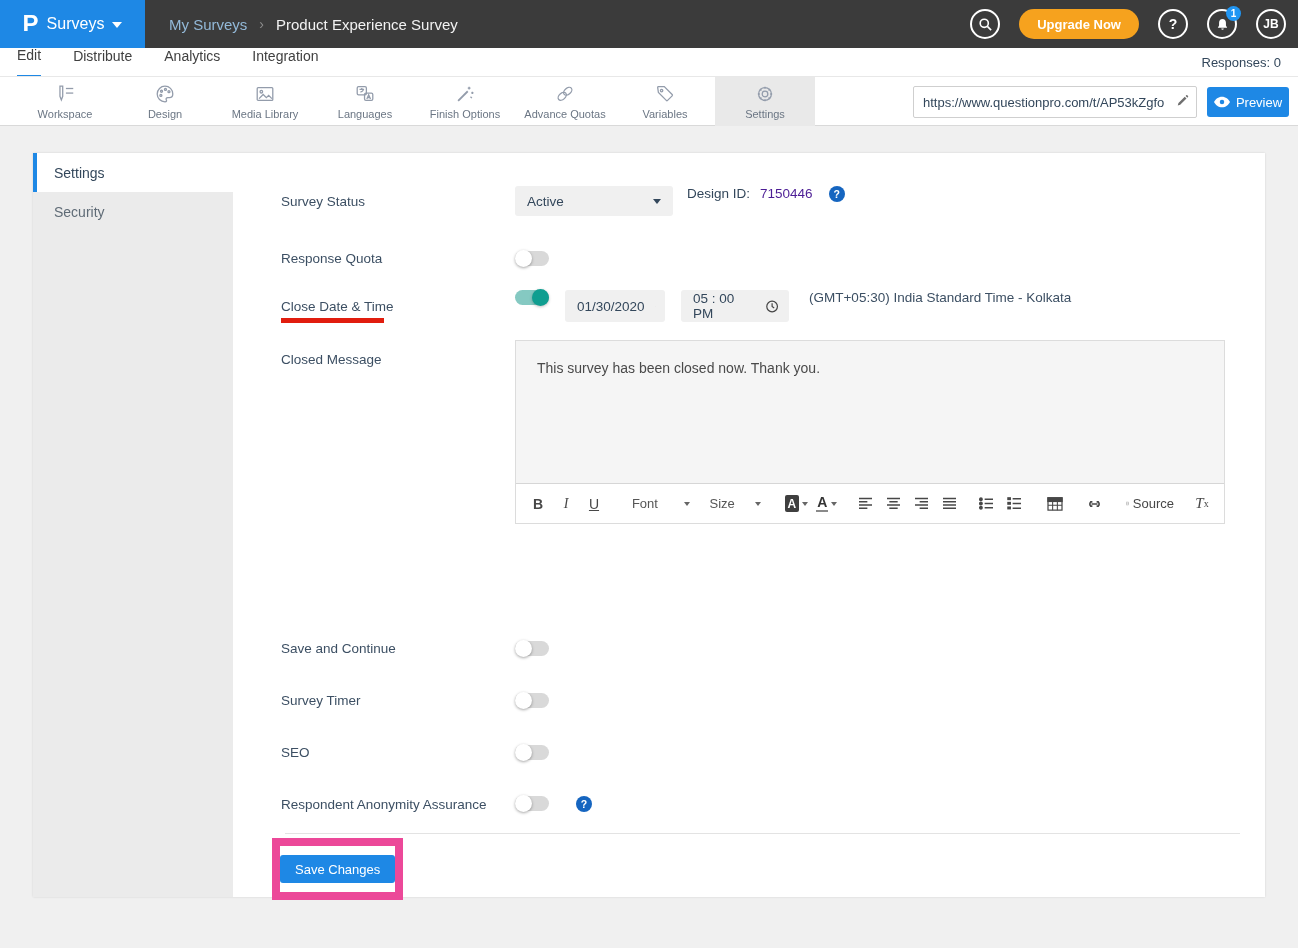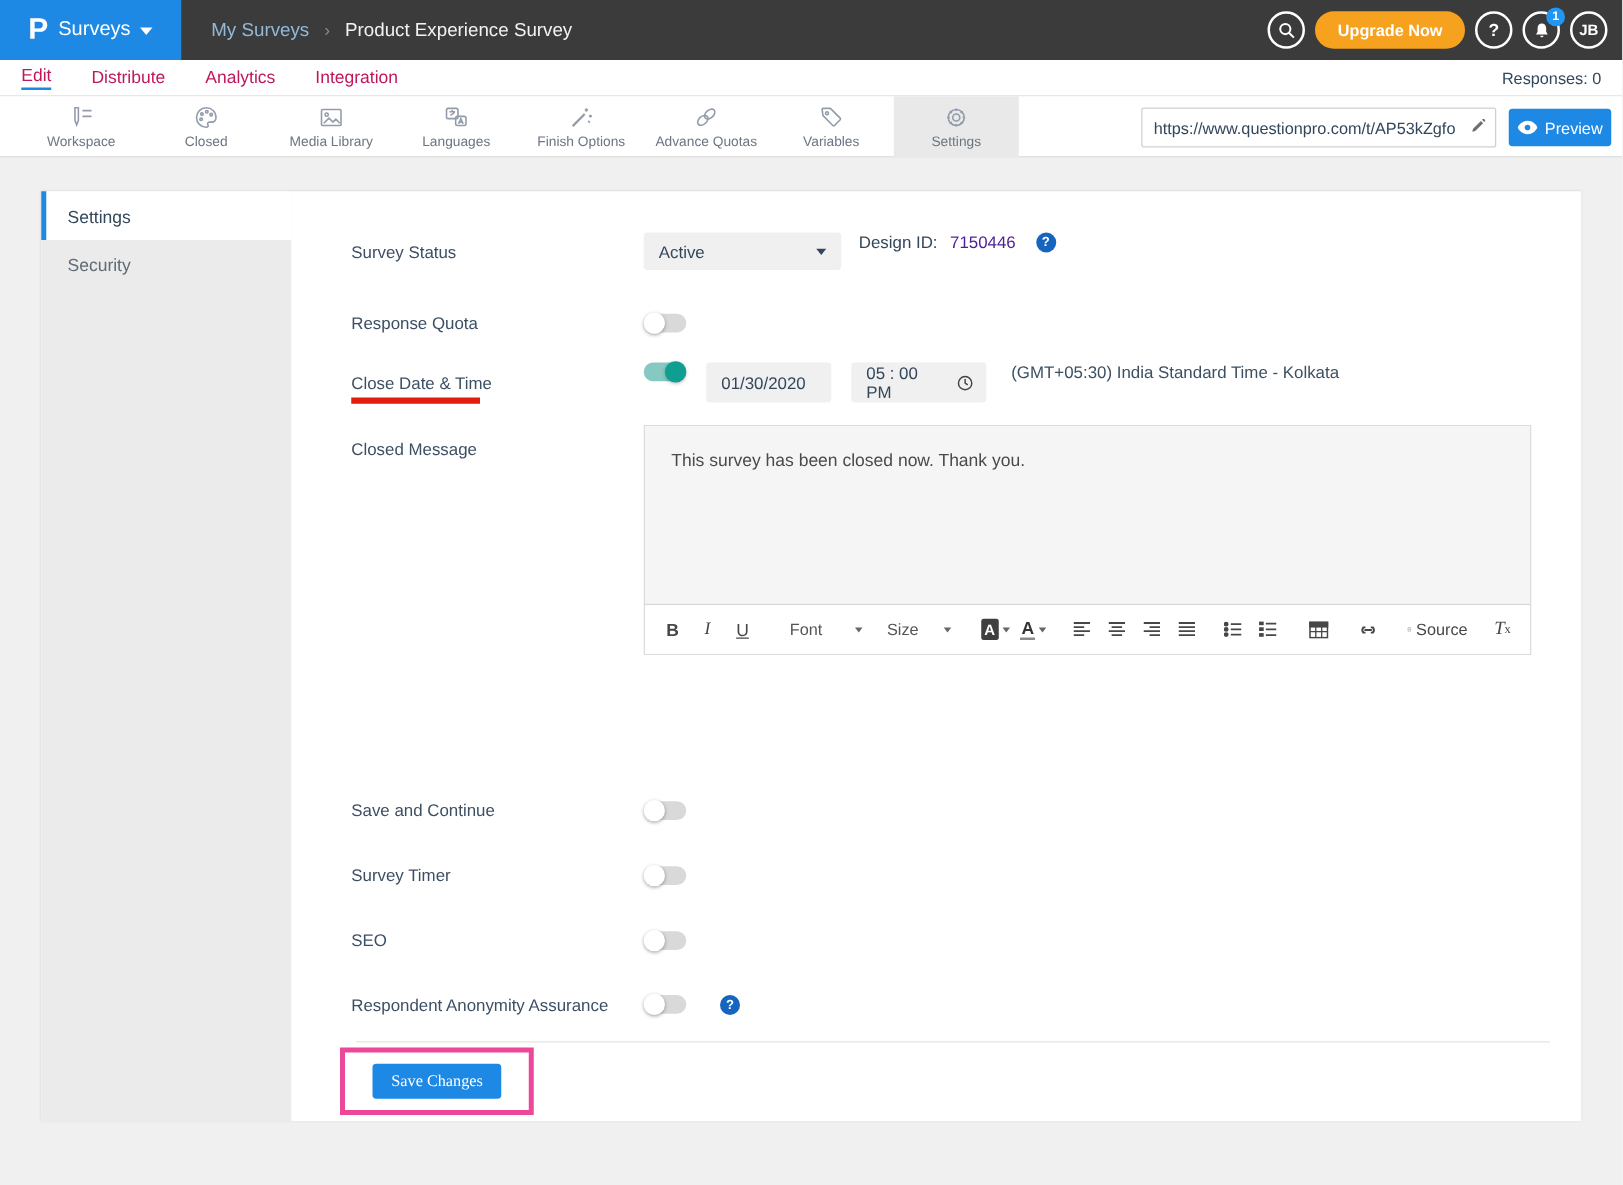--- a/index.html
+++ b/index.html
@@ -11,28 +11,28 @@
   .topbar { position:absolute; left:0; top:0; width:1298px; height:48px; background:#3b3b3b; display:flex; align-items:center; }
   .brand { width:145px; height:48px; background:#1e88e5; display:flex; align-items:center; justify-content:center; gap:8px; cursor:pointer; }
   .logo-glyph { color:#fff; font-size:24px; font-weight:bold; position:relative; line-height:1; }
   .logo-glyph::after { content:""; position:absolute; left:1px; bottom:1px; width:4px; height:4px; background:#1e88e5; }
   .brand-label { color:#fff; font-size:16px; }
   .caret-down { width:0; height:0; border-left:5px solid transparent; border-right:5px solid transparent; border-top:6px solid #fff; margin-top:2px; }
   .breadcrumb { display:flex; align-items:center; gap:12px; margin-left:24px; font-size:15px; }
   .crumb-parent { color:#93b9d8; cursor:pointer; }
   .crumb-sep { color:#8d8d8d; font-size:14px; }
   .crumb-current { color:#f2f2f2; }
-  .topbar-right { margin-left:auto; display:flex; align-items:center; gap:8px; padding-right:12px; }
+  .topbar-right { margin-left:auto; display:flex; align-items:center; gap:19px; padding-right:12px; }
   .circle-btn { width:30px; height:30px; border-radius:50%; border:2px solid #fff; background:transparent; color:#fff; display:flex; align-items:center; justify-content:center; font-size:14px; font-weight:bold; cursor:pointer; position:relative; }
   .upgrade-btn { height:30px; padding:0 18px; border:none; border-radius:15px; background:#f6a21e; color:#fff; font-size:13px; font-weight:bold; cursor:pointer; font-family:inherit; }
   .badge { position:absolute; top:-5px; right:-6px; min-width:15px; height:15px; border-radius:50%; background:#2196f3; color:#fff; font-size:10px; font-weight:bold; display:flex; align-items:center; justify-content:center; }
 
   
   .tabbar { position:absolute; left:0; top:48px; width:1298px; height:28px; background:#fff; display:flex; align-items:center; padding:0 17px; font-size:14px; }
-  .tab { margin-right:32px; color:#be185d; cursor:pointer; padding-bottom:2px; }
+  .tab { margin-right:32px; color:#404040; cursor:pointer; padding-bottom:12px; }
   .tab.active { border-bottom:2px solid #1e88e5; }
   .responses { margin-left:auto; font-size:13px; color:#33475b; }
 
   
   .toolbar { position:absolute; left:0; top:76px; width:1298px; height:50px; background:#fff; border-bottom:1px solid #d9d9d9; border-top:1px solid #e8e8e8; }
   .tool-item { position:absolute; top:0; width:100px; height:49px; display:flex; flex-direction:column; align-items:center; justify-content:center; gap:3px; cursor:pointer; color:#939cab; }
   .tool-item.active { background:#e9e9e9; }
   .tool-label { font-size:11px; color:#6b7684; white-space:nowrap; }
   .tool-item svg { stroke:#939cab; fill:none; stroke-width:1.4; }
   .url-wrap { position:absolute; left:913px; top:9px; width:284px; height:32px; border:1px solid #cfcfcf; background:#fff; border-radius:2px; display:flex; align-items:center; }
@@ -86,21 +86,21 @@
   .ed-tx sub { font-size:10px; font-style:normal; }
 
   
   .radio-stack { display:flex; flex-direction:column; gap:17px; }
   .radio-opt { display:flex; align-items:center; gap:10px; cursor:pointer; font-size:13.5px; color:#3c4f63; }
   .radio { width:16px; height:16px; border-radius:50%; border:2px solid #42a5f5; background:#fff; flex:none; display:flex; align-items:center; justify-content:center; }
   .radio.checked { border-color:#1e88e5; }
   .radio.checked::after { content:""; width:8px; height:8px; border-radius:50%; background:#1e88e5; }
 
   .divider { position:absolute; left:52px; right:25px; top:680px; height:1px; background:#e3e3e3; }
-  .annot-box { position:absolute; left:39px; top:685px; border:4px solid #ec4899; padding:9px 22px; background:#fff;font-family:Liberation Serif, serif; }
+  .annot-box { position:absolute; left:39px; top:685px; border:8px solid #ec4899; padding:9px 0; background:#fff; }
   .save-btn { height:28px; padding:0 15px; background:#1e88e5; border:none; border-radius:3px; color:#fff; font-size:13px; cursor:pointer; font-family:inherit; }
 </style>
 </head>
 <body>
 
 <div class="screen">
 
   <header class="topbar">
     <div class="brand">
       <span class="logo-glyph">P</span>
@@ -154,21 +154,21 @@
       <span class="tool-label">Workspace</span>
     </div>
     <div class="tool-item" style="left:115px">
       <svg width="22" height="22" viewBox="0 0 24 24">
           <path d="M12 3.5a8.5 8.5 0 100 17c1.8 0 2-1.2 1.4-2.2-.7-1.2.1-2.3 1.6-2.3h1.8c2 0 3.7-1.6 3.7-4C20.5 7 16.7 3.5 12 3.5z"></path>
           <circle cx="8.2" cy="9" r="1.1"></circle>
           <circle cx="12.5" cy="7" r="1.1"></circle>
           <circle cx="16.3" cy="9.5" r="1.1"></circle>
           <circle cx="7.5" cy="13.5" r="1.1"></circle>
         </svg>
-      <span class="tool-label">Closed</span>
+      <span class="tool-label">Design</span>
     </div>
     <div class="tool-item" style="left:215px">
       <svg width="22" height="22" viewBox="0 0 24 24">
           <rect x="3.5" y="5" width="17" height="14" rx="1"></rect>
           <circle cx="8" cy="9.5" r="1.4"></circle>
           <path d="M5.5 17l4.5-4.5 3.5 3.5 2.5-2.5 3.5 3.5"></path>
         </svg>
       <span class="tool-label">Media Library</span>
     </div>
     <div class="tool-item" style="left:315px">

